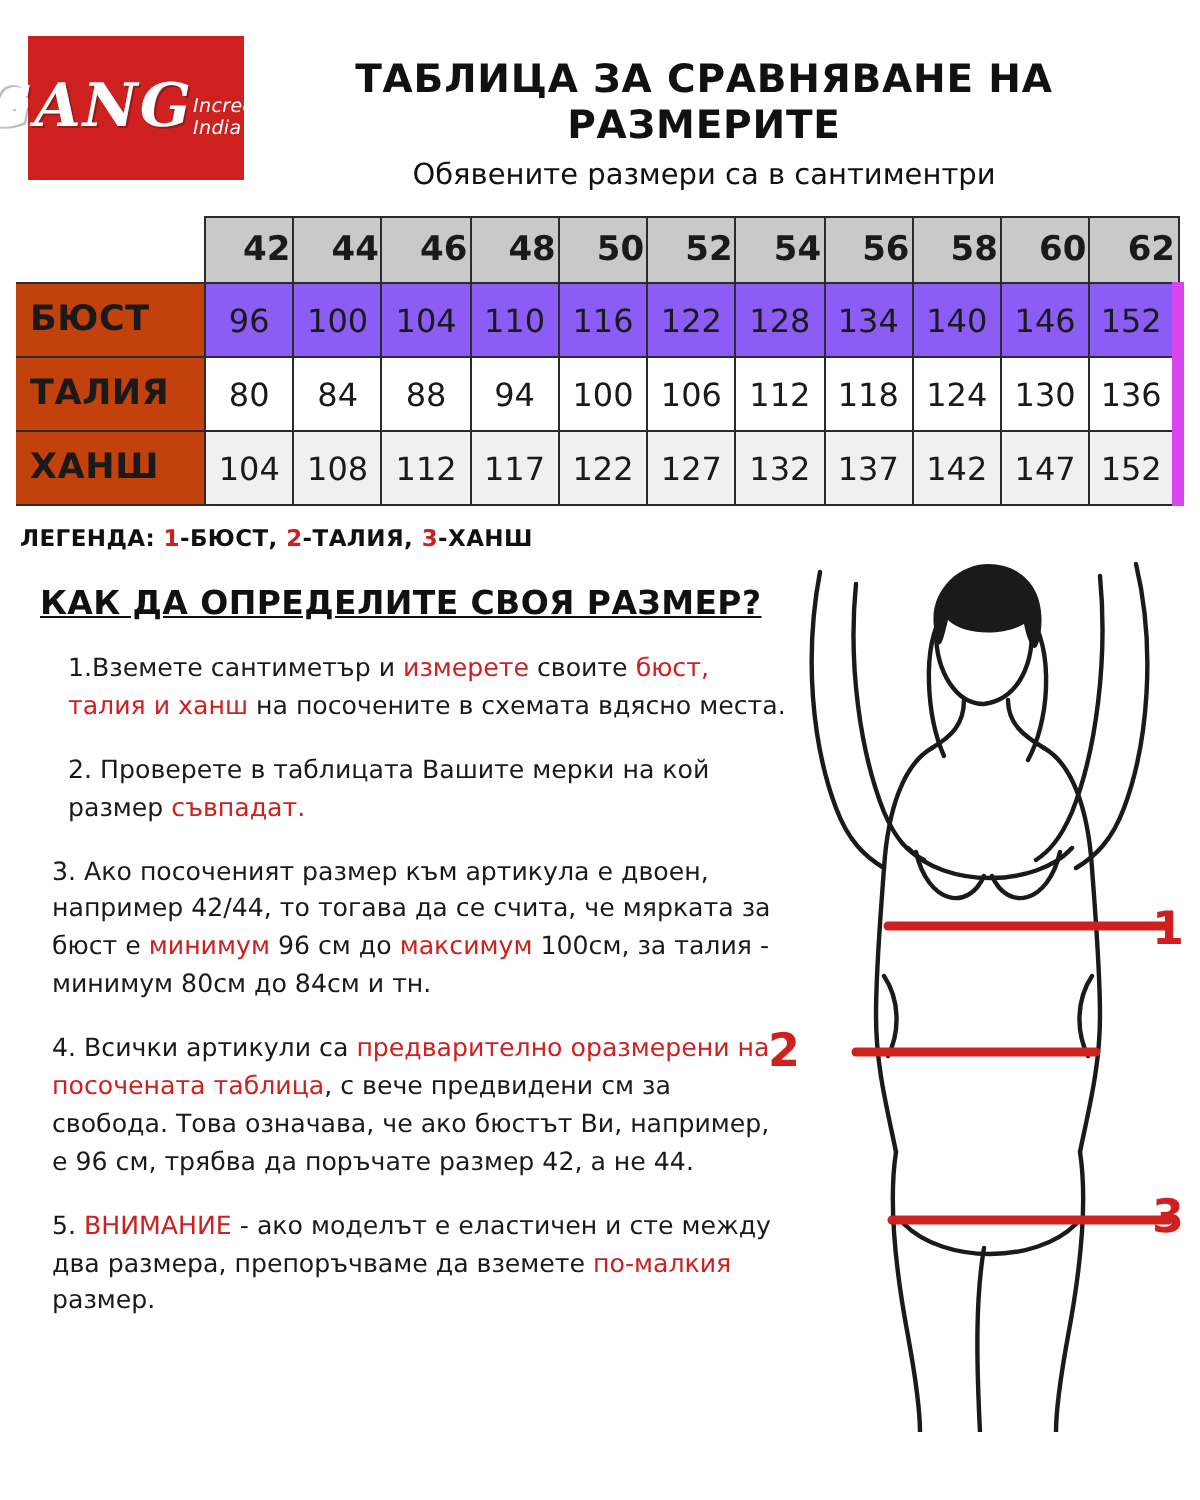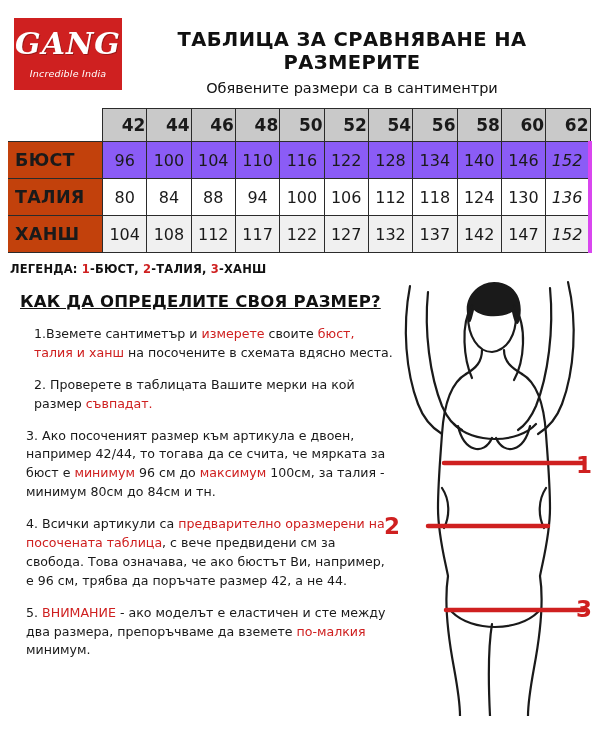--- a/index.html
+++ b/index.html
@@ -21,21 +21,21 @@
     display: flex;
     align-items: flex-start;
     padding: 18px 10px 6px 14px;
   }
   .logo {
     width: 108px;
     height: 72px;
     background: #cf2020;
     color: #ffffff;
     display: flex;
-    flex-direction: column;
+    flex-direction: row;
     align-items: center;
     justify-content: center;
     flex: none;
   }
   .logo-main {
     font-family: "DejaVu Serif", serif;
     font-weight: bold;
     font-style: italic;
     font-size: 30px;
     letter-spacing: 1px;
@@ -100,21 +100,21 @@
     font-weight: bold;
     font-size: 17.5px;
     text-align: left;
     padding-left: 7px;
     letter-spacing: 0.3px;
     border-left: none;
   }
   table.size-table tbody tr.row-1 td { background: #8b5cf6; }
   table.size-table tbody tr.row-2 td { background: #ffffff; }
   table.size-table tbody tr.row-3 td { background: #f0f0f0; }
-  table.size-table tbody td:last-child { border-right: 4px solid #d946ef; font-style: italic; }
+  table.size-table tbody td:last-child { border-right: 6px solid #d946ef; }
 
   .legend-row {
     display: flex;
     align-items: baseline;
     justify-content: space-between;
     padding: 9px 10px 0 10px;
   }
   .legend {
     font-size: 11.5px;
     font-weight: bold;
@@ -262,21 +262,21 @@
 </div>
 
 <div class="lower">
   <div class="how-title">КАК ДА ОПРЕДЕЛИТЕ СВОЯ РАЗМЕР?</div>
 
   <div class="steps">
     <div class="step indented"><span>1.Вземете сантиметър и </span><span class="red">измерете</span><span> своите </span><span class="red">бюст, талия и ханш</span><span> на посочените в схемата вдясно места.</span></div>
     <div class="step indented"><span>2. Проверете в таблицата Вашите мерки на кой размер </span><span class="red">съвпадат.</span></div>
     <div class="step"><span>3. Ако посоченият размер към артикула е двоен, например 42/44, то тогава да се счита, че мярката за бюст е </span><span class="red">минимум</span><span>  96 см до </span><span class="red">максимум</span><span> 100см, за талия - минимум 80см до 84см и тн.</span></div>
     <div class="step"><span>4. Всички артикули са </span><span class="red">предварително оразмерени на посочената таблица</span><span>, с вече предвидени см за свобода. Това означава, че ако бюстът Ви, например, е 96 см, трябва да поръчате размер 42, а не 44.</span></div>
-    <div class="step"><span>5. </span><span class="red">ВНИМАНИЕ</span><span> - ако моделът е еластичен и сте между два размера, препоръчваме да вземете </span><span class="red">по-малкия</span><span> минимум.</span></div>
+    <div class="step"><span>5. </span><span class="red">ВНИМАНИЕ</span><span> - ако моделът е еластичен и сте между два размера, препоръчваме да вземете </span><span class="red">по-малкия</span><span> размер.</span></div>
   </div>
 
   <div class="figure">
     <svg width="228" height="440" viewBox="0 0 228 440">
       <g fill="none" stroke="#1a1a1a" stroke-width="2.2" stroke-linecap="round" stroke-linejoin="round">
 
         <path d="M38 10 C 30 52, 34 96, 46 128 C 52 144, 60 152, 70 158"></path>
         <path d="M56 16 C 52 56, 58 100, 70 130 C 76 144, 82 150, 90 154"></path>
 
         <path d="M196 6 C 206 48, 202 96, 190 128 C 184 144, 176 152, 166 158"></path>

